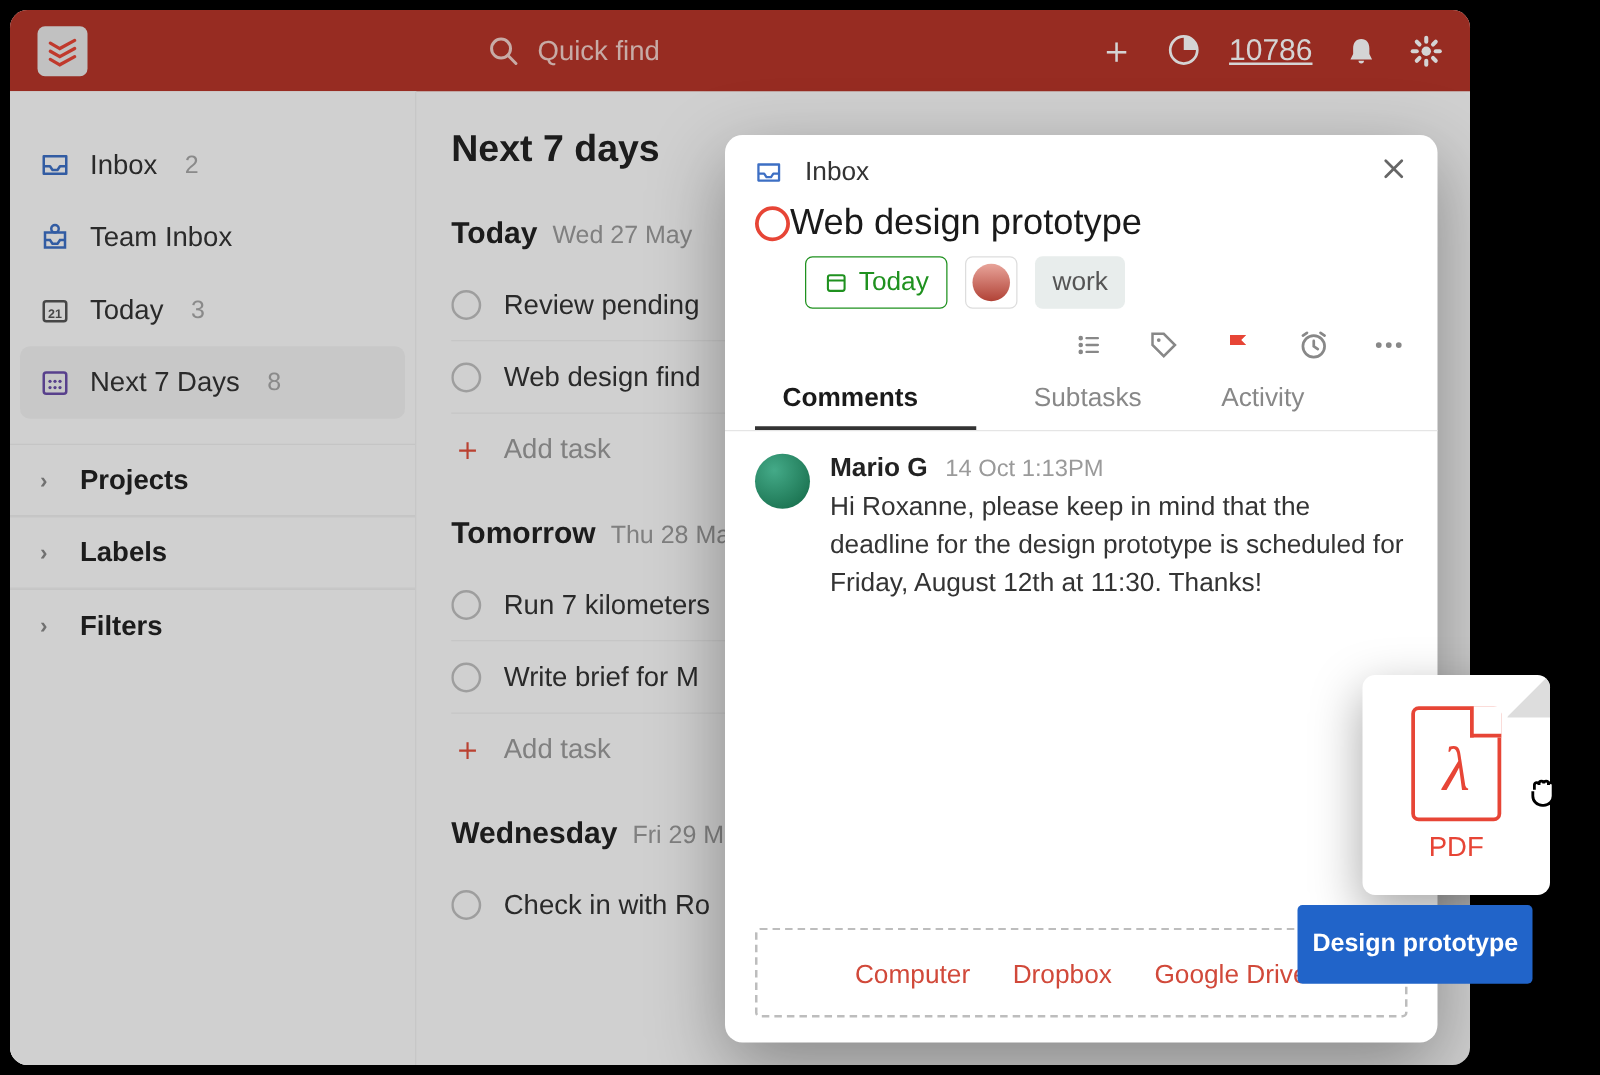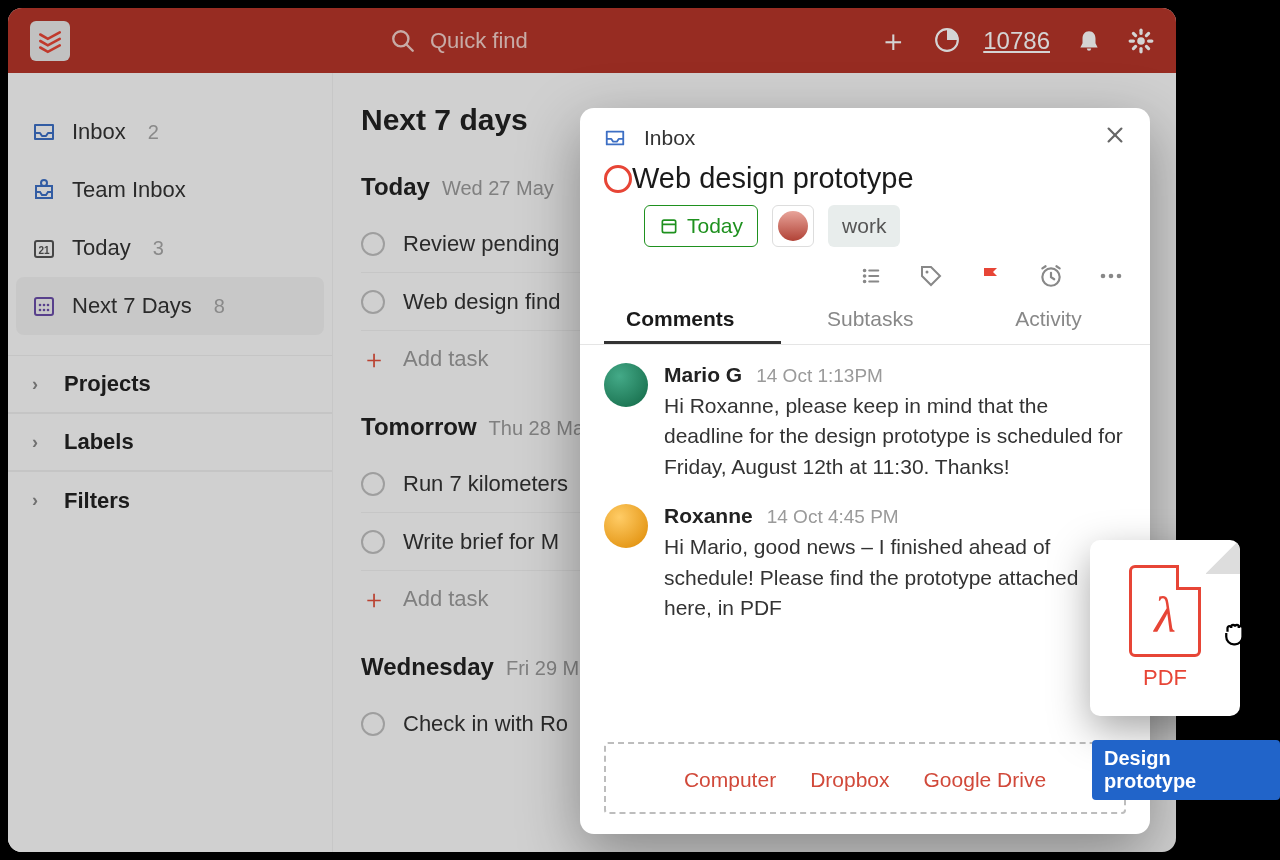--- a/index.html
+++ b/index.html
@@ -120,21 +120,21 @@
     gap:0px; font-size:21px; color:#888;
   }
   .tab { padding:8px 18px 12px 18px; }
   .tab:first-child { padding-left:6px;}
   .tab.active {
     color:#1a1a1a; font-weight:700; border-bottom:3px solid #333;
     padding:8px 22px 10px 22px;
   }
   .tab:nth-child(1){ flex-basis:34%;}
   .tab:nth-child(2){ flex-basis:34%; text-align:center;}
-  .tab:nth-child(3){ flex-basis:32%; text-align:center; padding-right:6px;}
+  .tab:nth-child(3){ flex-basis:32%; text-align:left; padding-right:6px;}
 
   .comments { padding:18px 24px 0 24px; flex:1; overflow:hidden;}
   .comment { display:flex; gap:16px; margin-bottom:22px;}
   .c-avatar {
     width:44px; height:44px; border-radius:50%; flex-shrink:0;
   }
   .c-avatar.green { background: radial-gradient(circle at 35% 30%, #4a8, #164); }
   .c-avatar.orange { background: radial-gradient(circle at 35% 30%, #fc6, #d80); }
   .c-body { flex:1; }
   .c-head { display:flex; gap:14px; align-items:baseline; margin-bottom:4px;}
@@ -166,23 +166,23 @@
     width:72px; height:92px; border:3px solid #e74536; border-radius:6px;
     position:relative; display:flex; align-items:center; justify-content:center;
   }
   .pdf-icon::before {
     content:""; position:absolute; right:-3px; top:-3px; width:22px; height:22px;
     background:#fff; border-left:3px solid #e74536; border-bottom:3px solid #e74536;
   }
   .pdf-lambda { font-family: Georgia, serif; font-size:50px; color:#e74536; font-style:italic; transform:translateY(4px);}
   .pdf-label { color:#e74536; font-size:22px; font-weight:500;}
   .filename-badge {
-    position:absolute; left:1092px; top:724px;
+    position:absolute; left:1038px; top:724px;
     background:#2164c9; color:#fff; font-size:20px; font-weight:600;
-    padding:7px 12px; border-radius:4px;margin-top:16px;
+    padding:20px 12px; border-radius:4px;
   }
   .drag-cursor {
     position:absolute; left:1220px; top:618px; width:30px; height:30px;
     color:#000;
   }
 
 </style>
 </head>
 <body>
 
@@ -426,30 +426,20 @@
       <div class="comment">
         <div class="c-avatar green"></div>
         <div class="c-body">
           <div class="c-head">
             <span class="c-name">Mario G</span>
             <span class="c-time">14 Oct 1:13PM</span>
           </div>
           <div class="c-text">Hi Roxanne, please keep in mind that the deadline for the design prototype is scheduled for Friday, August 12th at 11:30. Thanks!</div>
         </div>
       </div>
-      <div class="comment">
-        <div class="c-avatar orange"></div>
-        <div class="c-body">
-          <div class="c-head">
-            <span class="c-name">Roxanne</span>
-            <span class="c-time">14 Oct 4:45 PM</span>
-          </div>
-          <div class="c-text">Hi Mario, good news – I finished ahead of schedule! Please find the prototype attached here, in PDF</div>
-        </div>
-      </div>
     </div>
 
     <div class="dropzone">
       <div class="dz-links">
         <span>Computer</span>
         <span>Dropbox</span>
         <span>Google Drive</span>
       </div>
     </div>
   </div>

